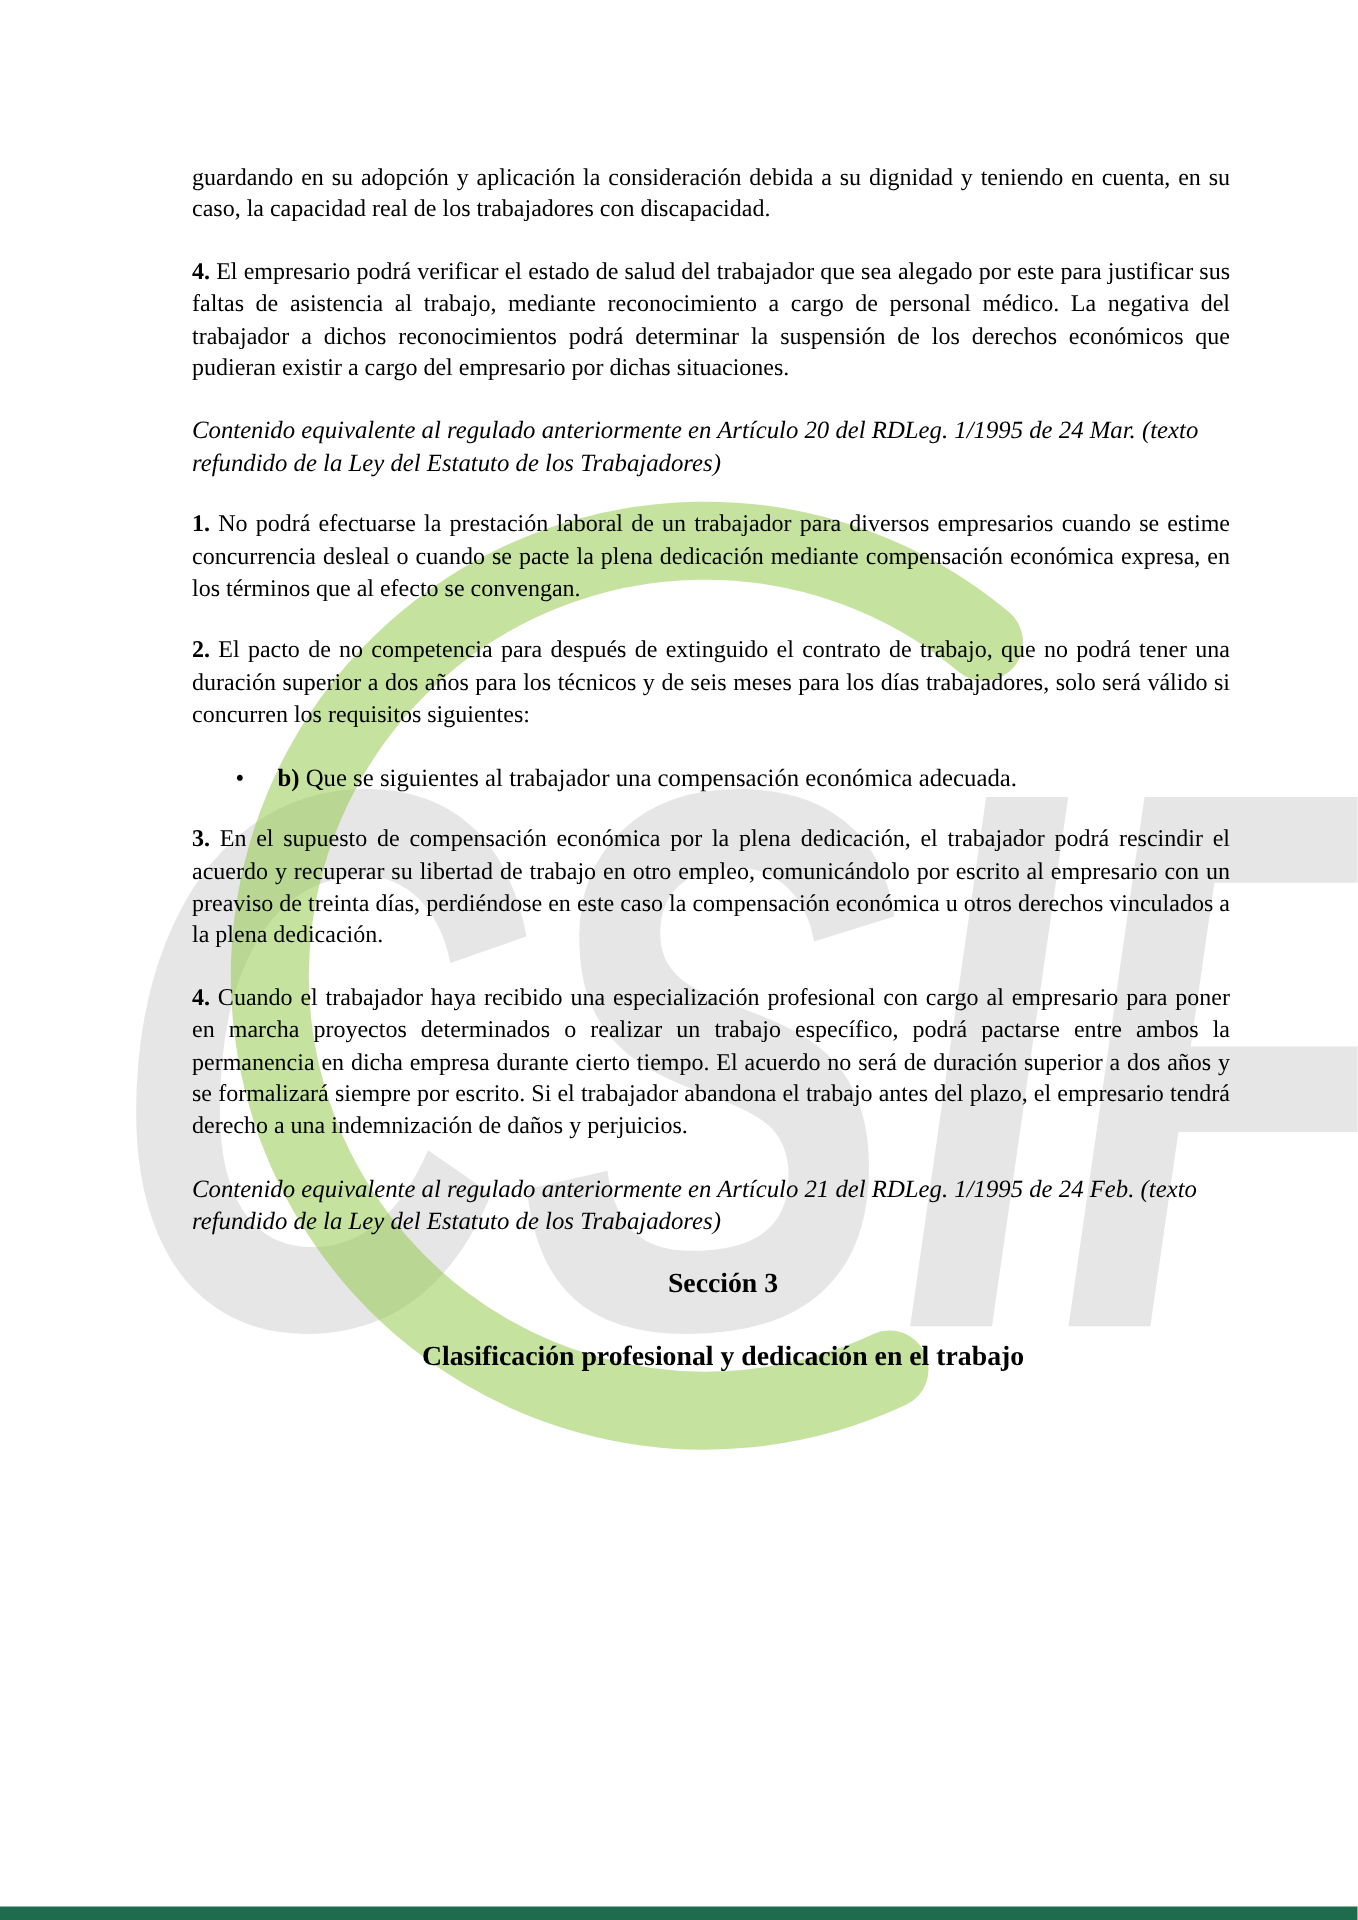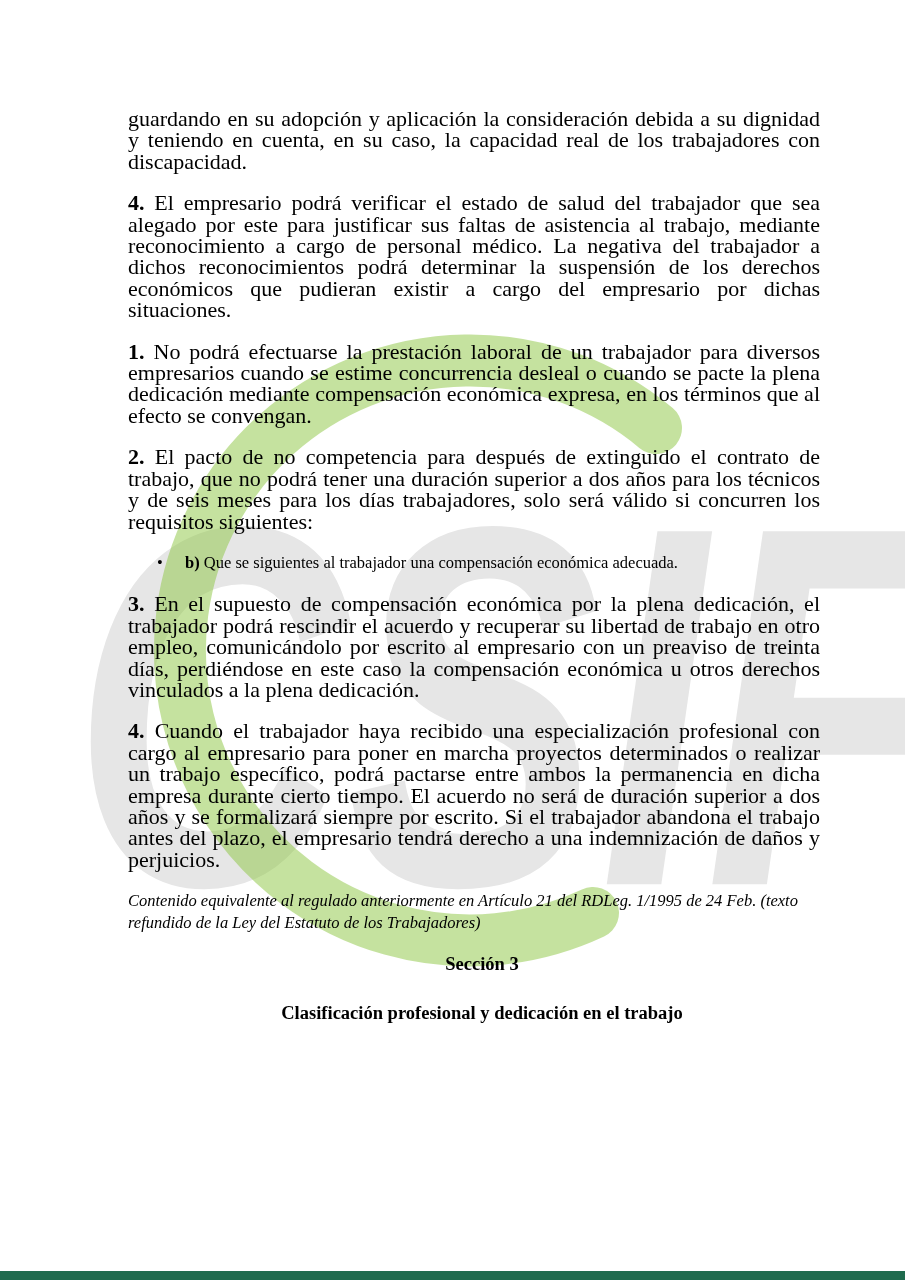--- a/index.html
+++ b/index.html
@@ -23,21 +23,21 @@
     font-family:"Liberation Sans", sans-serif;
     font-weight:bold;
     font-style:italic;
   }
   .content{
     position:relative;
     z-index:1;
     padding:108px 85px 0 128px;
   }
   .para{
-    font-size:22px;
+    font-size:16px;
     line-height:21.4px;
     text-align:justify;
     margin-bottom:20px;
   }
   .num{font-weight:bold;}
   .note, .article{
     font-size:16.5px;
     line-height:21.4px;
     font-style:italic;
     text-align:left;
@@ -85,20 +85,21 @@
     <text class="wm-letters" x="505" y="655" font-size="380" text-anchor="middle" transform="scale(1,1.35)" style="fill:var(--watermark_gray);">CSIF</text>
     <path d="M 656 428 A 290 290 0 1 0 593 913" fill="none" stroke-width="52" stroke-linecap="round" opacity="0.5" style="stroke:var(--watermark_green);"></path>
   </svg>
 
   <div class="content">
 
     <p class="para"><span>guardando en su adopción y aplicación la consideración debida a su dignidad y teniendo en cuenta, en su caso, la capacidad real de los trabajadores con discapacidad.</span></p>
 
     <p class="para"><b class="num">4.</b><span> El empresario podrá verificar el estado de salud del trabajador que sea alegado por este para justificar sus faltas de asistencia al trabajo, mediante reconocimiento a cargo de personal médico. La negativa del trabajador a dichos reconocimientos podrá determinar la suspensión de los derechos económicos que pudieran existir a cargo del empresario por dichas situaciones.</span></p>
 
+    <p class="note"><span>Contenido equivalente al regulado anteriormente en Artículo 20 del RDLeg. 1/1995 de 24 Mar. (texto refundido de la Ley del Estatuto de los Trabajadores)</span></p>
 
 
     <p class="para"><b class="num">1.</b><span> No podrá efectuarse la prestación laboral de un trabajador para diversos empresarios cuando se estime concurrencia desleal o cuando se pacte la plena dedicación mediante compensación económica expresa, en los términos que al efecto se convengan.</span></p>
 
     <p class="para"><b class="num">2.</b><span> El pacto de no competencia para después de extinguido el contrato de trabajo, que no podrá tener una duración superior a dos años para los técnicos y de seis meses para los días trabajadores, solo será válido si concurren los requisitos siguientes:</span></p>
 
     <div class="bullets">
       <div class="bullet"><b class="num">b)</b><span> Que se siguientes al trabajador una compensación económica adecuada.</span></div>
     </div>
 

